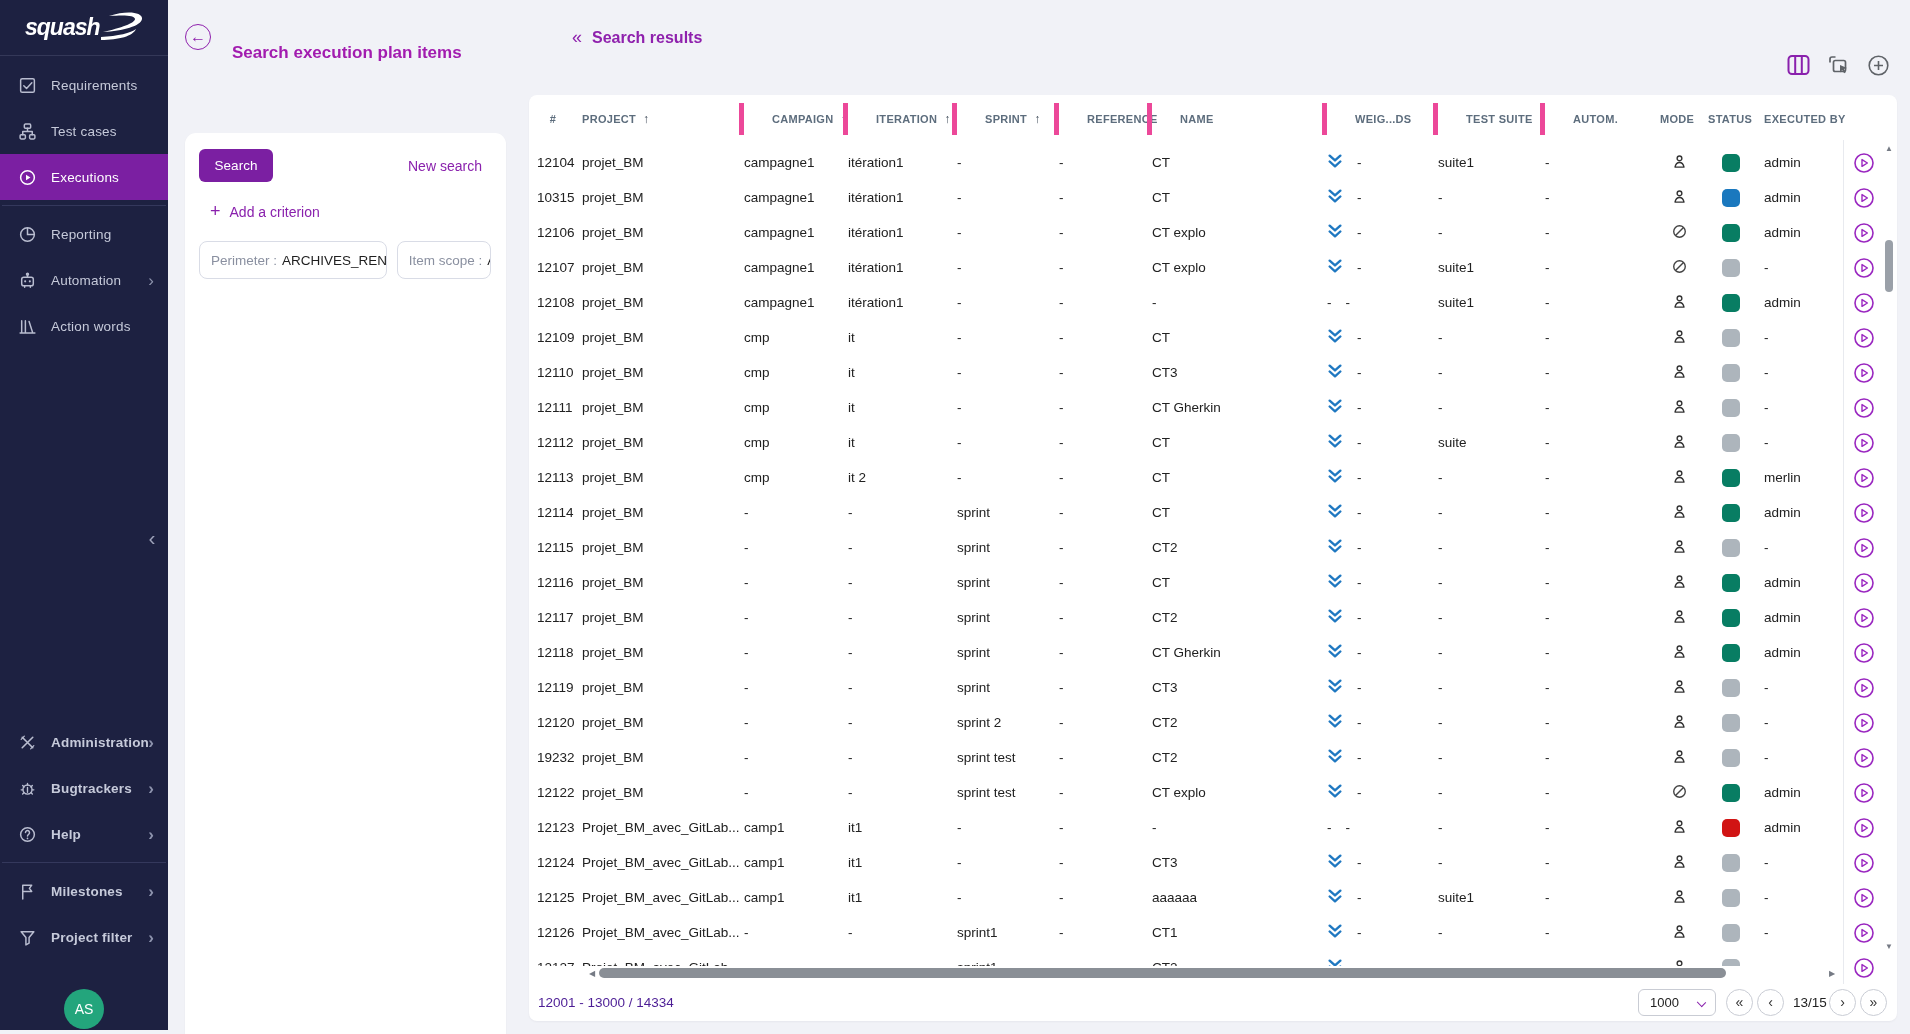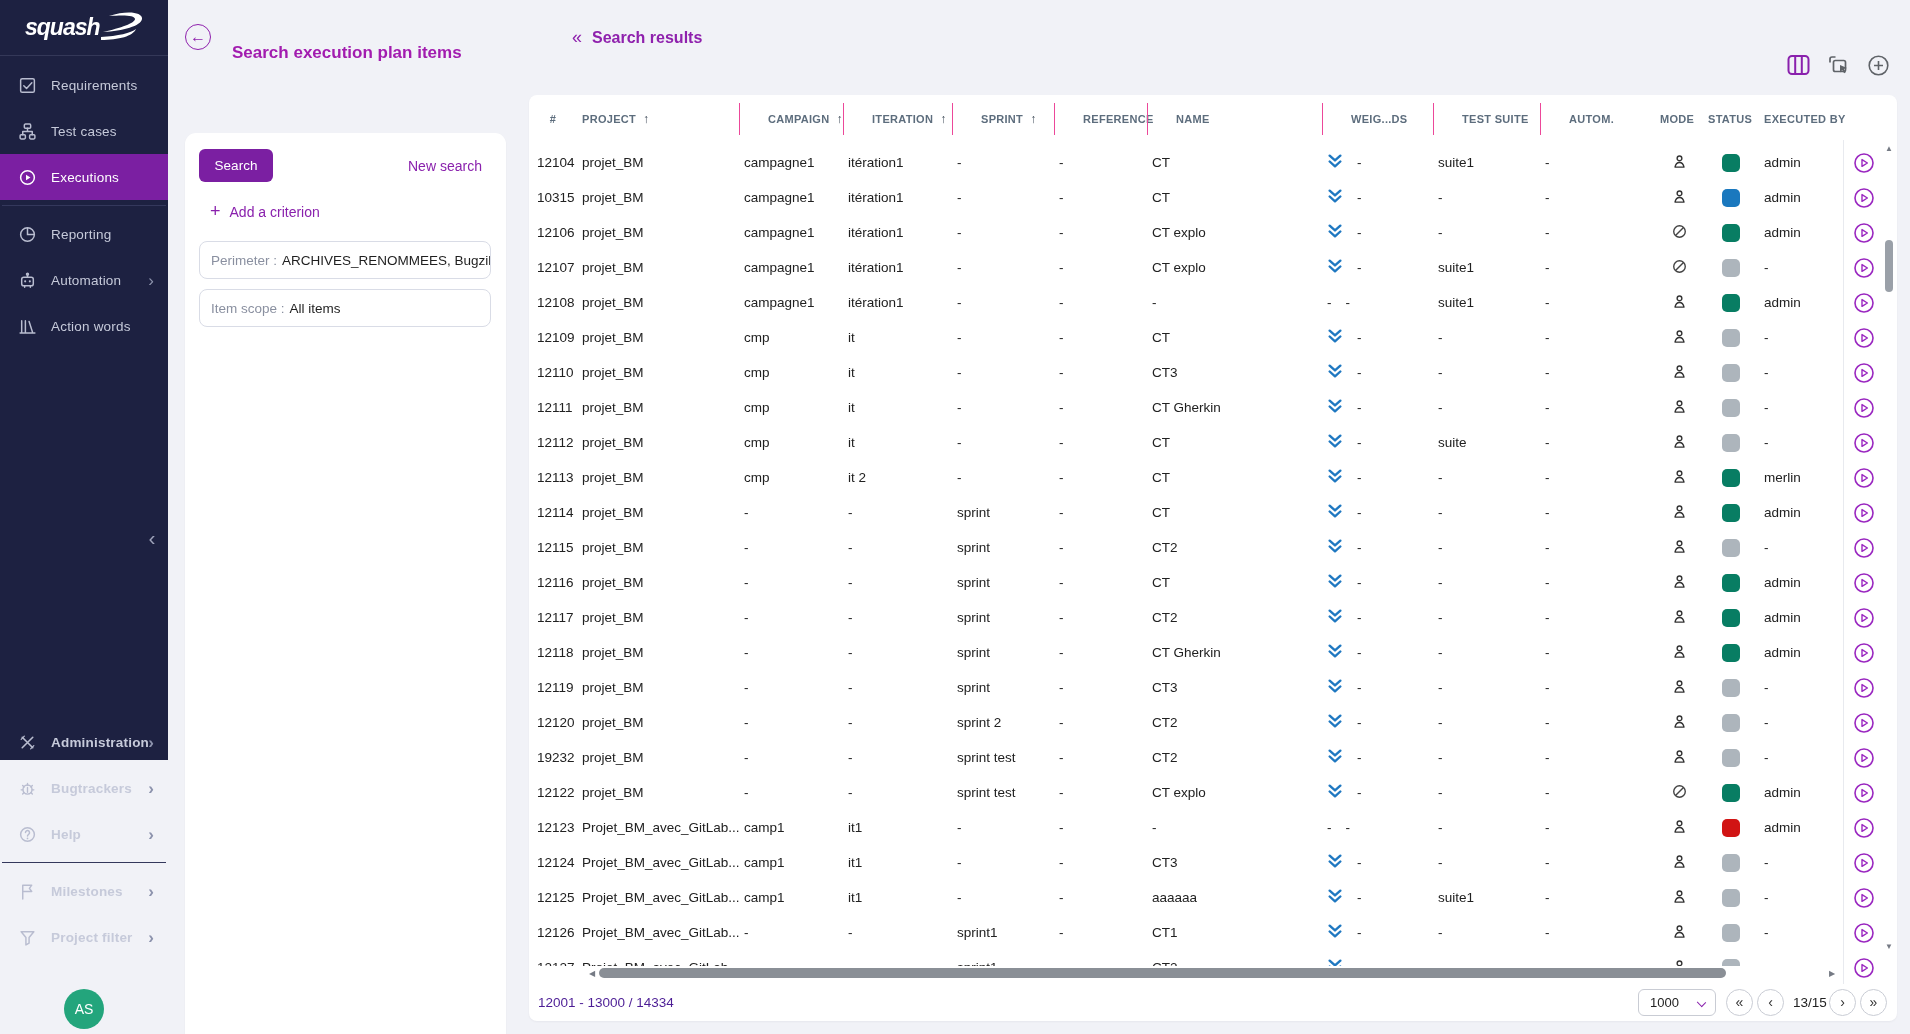--- a/index.html
+++ b/index.html
@@ -1,20 +1,20 @@
 <!DOCTYPE html>
 <html><head>
 <meta charset="utf-8">
 <style>
   * { margin:0; padding:0; box-sizing:border-box; }
   html,body { width:1910px; height:1034px; overflow:hidden; font-family:"Liberation Sans", sans-serif; background:#f1f2f7; }
   .app { position:relative; width:1910px; height:1034px; }
 
   
-  .sidebar { position:absolute; left:0; top:0; width:168px; height:760px; background:#1d2141; z-index:5; }
+  .sidebar { position:absolute; left:0; top:0; width:168px; height:1030px; background:#1d2141; z-index:5; }
   .logo-box { height:56px; display:flex; align-items:center; justify-content:center; border-bottom:1px solid #343858; }
   .side-nav { position:absolute; left:0; width:168px; }
   #side-main { top:62px; }
   #side-bottom { top:719px;font-weight:bold; }
   .side-item { position:relative; height:46px; display:flex; align-items:center; padding-left:17px; cursor:pointer; }
   .side-item .side-icon { width:20px; height:20px; color:#b9bdd0; display:inline-flex; align-items:center; justify-content:center; }
   .side-item .side-label { margin-left:14px; font-size:13.5px; color:#c6cada; letter-spacing:.2px; }
   .side-item.active { background:#7b1fa2; }
   .side-item.active .side-icon { color:#ffffff; }
   .side-item.active .side-label { color:#ffffff; }
@@ -31,31 +31,31 @@
   .results-crumb .laquo { margin-right:10px; font-weight:400; font-size:18px; }
   .top-icons { position:absolute; right:20px; top:53px; display:flex; gap:16px; align-items:center; }
   .top-icons .ticon { width:24px; height:24px; cursor:pointer; display:inline-flex; align-items:center; justify-content:center; }
 
   
   .search-card { position:absolute; left:185px; top:95px; width:321px; height:926px; background:#fff; border-radius:11px; box-shadow:0 1px 2px rgba(30,33,66,.05);margin-top:38px; }
   .search-btn { position:absolute; left:14px; top:16px; width:74px; height:33px; background:#7b1fa2; color:#fff; font-size:13.5px; border:none; border-radius:6px; cursor:pointer; font-family:inherit; }
   .new-search { position:absolute; left:223px; top:25px; font-size:14px; color:#8a21ad; cursor:pointer; }
   .add-criterion { position:absolute; left:25px; top:68px; font-size:14px; color:#8a21ad; cursor:pointer; display:flex; align-items:center; }
   .add-criterion .plus { font-size:18px; margin-right:9px; font-weight:400; }
-  .criteria { position:absolute; left:14px; top:108px; width:292px; display:flex; flex-direction:column; gap:10px; }
+  .criteria { position:absolute; left:14px; top:108px; width:292px; display:flex; flex-direction:row; gap:10px; }
   .crit-box { height:38px; border:1px solid #d9dce6; border-radius:8px; display:flex; align-items:center; padding:0 11px; font-size:13.5px; cursor:pointer; background:#fff; white-space:nowrap; overflow:hidden; }
   .crit-box .c-label { color:#8a90a0; margin-right:5px; }
   .crit-box .c-value { color:#1f1f1f; }
 
   
   .results-card { position:absolute; left:529px; top:95px; width:1368px; height:926px; background:#fff; border-radius:8px; box-shadow:0 1px 2px rgba(30,33,66,.05); overflow:hidden; }
   .grid-cols { display:grid; grid-template-columns:48px 162px 104px 109px 102px 93px 175px 111px 107px 115px 48px 56px 79px; }
   .thead { position:absolute; left:0; top:8px; width:1309px; height:32px; }
   .th { display:flex; align-items:center; font-size:11px; font-weight:700; color:#5d6d7d; letter-spacing:.3px; padding-left:5px; cursor:pointer; white-space:nowrap; }
-  .th.sep { border-left:1px solid #ec4899;padding-left:28px; }
+  .th.sep { border-left:5px solid #ec4899;padding-left:28px; }
   .th .sort-arrow { margin-left:7px; font-size:12px; color:#3c4856; font-weight:400; }
   .th.center { justify-content:center; padding-left:0; }
   .tbody { position:absolute; left:0; top:50px; width:1309px; height:821px; overflow:hidden; }
   .trow { height:35px; align-items:center; cursor:pointer; }
   .td { font-size:13.5px; color:#212121; padding-left:5px; white-space:nowrap; overflow:hidden; display:flex; align-items:center; }
   .td.first { padding-left:8px; }
   .td.centered { justify-content:center; padding-left:0; }
   .w-second { margin-left:14px; }
   .chip { width:18px; height:18px; border-radius:5px; display:inline-block; }
 

